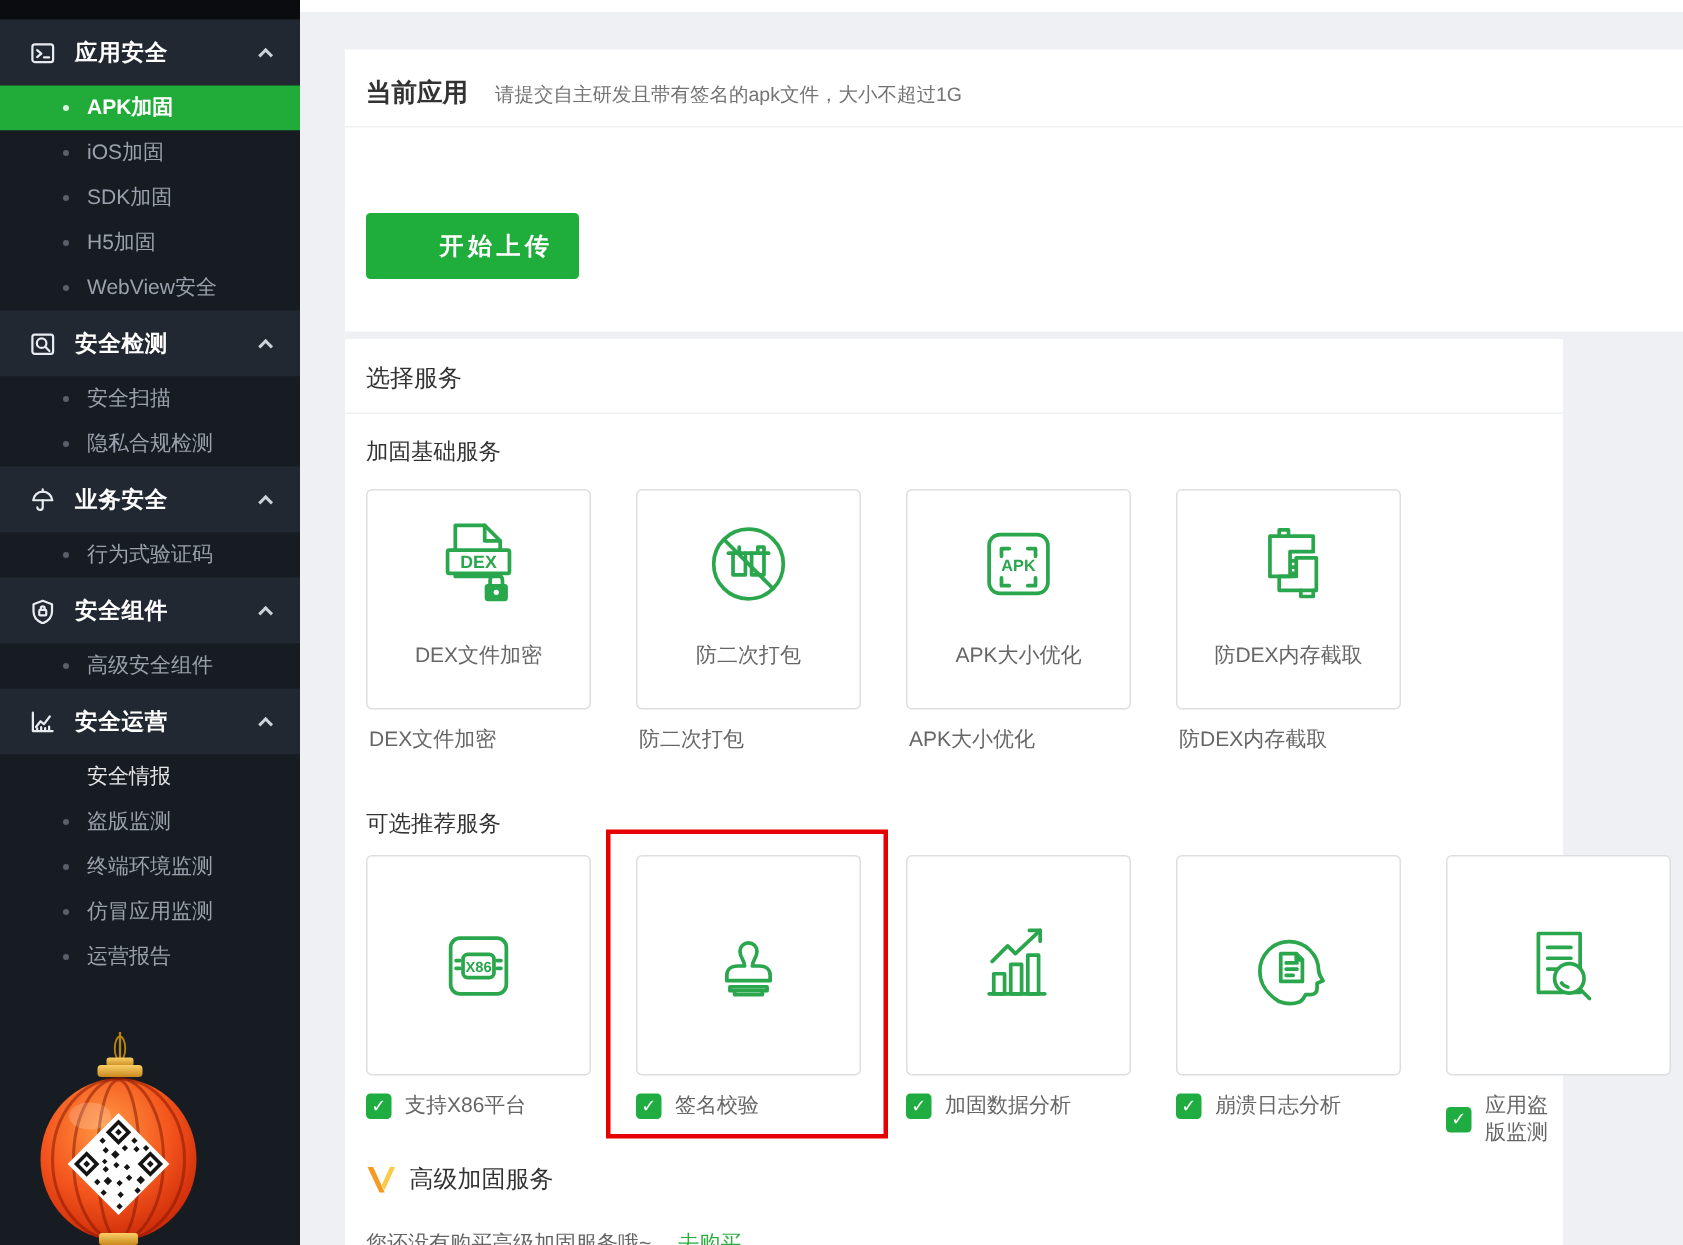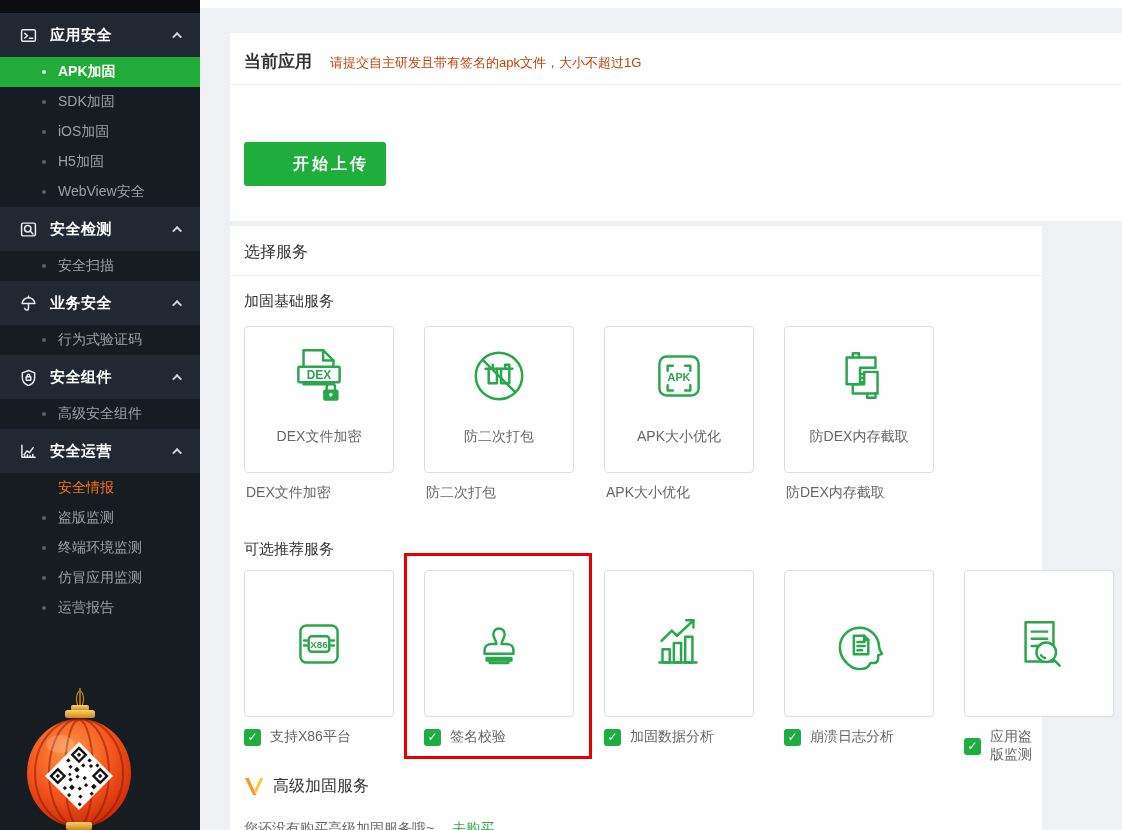--- a/index.html
+++ b/index.html
@@ -13,29 +13,29 @@
   .sb-header:first-of-type { height:46px; }
   .sb-header .hicon { width:17px; height:17px; margin-right:13px; flex:0 0 auto; }
   .sb-header .hlabel { flex:1; letter-spacing:.5px; }
   .caret { width:7px; height:7px; border-left:2px solid #ced3d9; border-top:2px solid #ced3d9;
     transform:rotate(45deg) translateY(2px); }
   .sb-item { height:30px; display:flex; align-items:center; padding-left:42px;
     background:#171c23; color:#9aa1ab; font-size:14px; cursor:pointer; }
   .sb-item .dot { width:4px; height:4px; border-radius:50%; background:#596069; margin-right:12px; }
   .sb-item.selected { background:#21ab39; color:#fff; font-weight:bold; }
   .sb-item.selected .dot { background:#d9f2de; }
-  .sb-item.dim { color:#f97316;text-align:center; }
+  .sb-item.dim { color:#e5e5e5;text-align:center; }
   .sb-item.dim .dot { visibility:hidden; }
   
   .main-topstrip { position:absolute; left:200px; right:0; top:0; height:8px; background:#fff; }
   .card { position:absolute; background:#fff; }
   .card1 { left:230px; top:33px; width:892px; height:188px; }
   .card1 .row1 { position:absolute; left:14px; top:17px; display:flex; align-items:baseline; }
   .app-title { font-size:17px; font-weight:bold; color:#333; }
-  .app-hint { font-size:13px; color:#c2410c; margin-left:18px; }
+  .app-hint { font-size:13px; color:#737373; margin-left:18px; }
   .card1 .divider { position:absolute; left:0; right:0; top:51px; border-top:1px solid #f0f1f3; }
   .helper { position:absolute; left:14px; top:70px; font-size:14px; color:#666; }
   .link-blue { color:#3f98eb; text-decoration:none; cursor:pointer; }
   .link-green { color:#2bad40; text-decoration:underline; cursor:pointer; }
   .upload-btn { position:absolute; left:14px; top:109px; width:142px; height:44px; background:#1fad3b;
     color:#fff; font-size:16px; font-weight:bold; letter-spacing:3px; border:none; border-radius:3px;
     cursor:pointer; font-family:Liberation Mono, monospace;padding-left:32px; }
   .card2 { left:230px; top:226px; width:812px; height:617px; }
   .sec-title { position:absolute; left:14px; font-size:16px; color:#333; }
   .sub-title { position:absolute; left:14px; font-size:15px; color:#333; }
@@ -76,25 +76,25 @@
       </svg>
     <span class="hlabel">应用安全</span>
     <span class="caret"></span>
   </div>
   <div class="sb-item selected">
     <span class="dot"></span>
     <span>APK加固</span>
   </div>
   <div class="sb-item">
     <span class="dot"></span>
+    <span>iOS加固</span>
+  </div>
+  <div class="sb-item">
+    <span class="dot"></span>
     <span>SDK加固</span>
-  </div>
-  <div class="sb-item">
-    <span class="dot"></span>
-    <span>iOS加固</span>
   </div>
   <div class="sb-item">
     <span class="dot"></span>
     <span>H5加固</span>
   </div>
   <div class="sb-item">
     <span class="dot"></span>
     <span>WebView安全</span>
   </div>
 
@@ -105,20 +105,24 @@
       <circle cx="7.3" cy="7.3" r="3"></circle>
           <path d="M9.5 9.5 L12.2 12.2"></path>
         </g>
       </svg>
     <span class="hlabel">安全检测</span>
     <span class="caret"></span>
   </div>
   <div class="sb-item">
     <span class="dot"></span>
     <span>安全扫描</span>
+  </div>
+  <div class="sb-item">
+    <span class="dot"></span>
+    <span>隐私合规检测</span>
   </div>
 
   <div class="sb-header">
     <svg class="hicon" viewBox="0 0 16 16">
       <g class="icon-white">
           <path d="M8 2.6 a6 6 0 0 1 6 5.4 H2 a6 6 0 0 1 6-5.4 z"></path>
       <path d="M8 1.2 v1.4"></path>
           <path d="M8 8 v4.4 a1.7 1.7 0 0 1-3.4 0"></path>
         </g>
       </svg>

